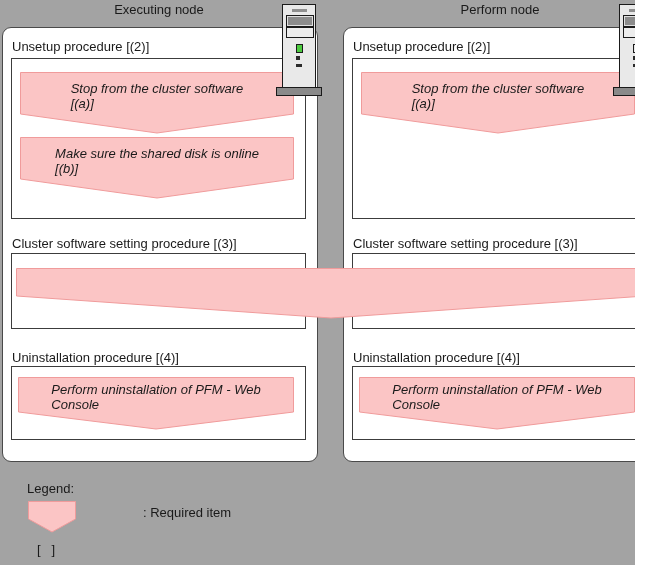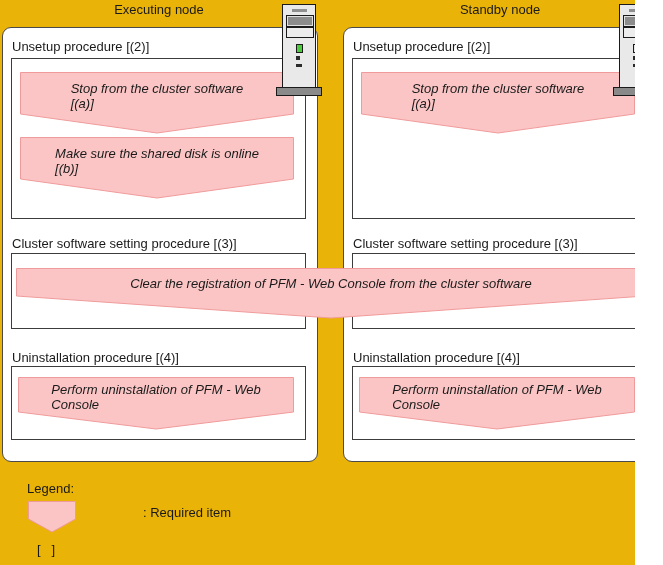--- a/index.html
+++ b/index.html
@@ -1,17 +1,17 @@
 <!DOCTYPE html>
 <html><head>
 <meta charset="utf-8">
 <style>
   html,body{margin:0;padding:0;background:#ffffff;}
   #stage{
-    position:relative;width:635px;height:565px;background:#eab308;
+    position:relative;width:635px;height:565px;background:#a3a3a3;
     font-family:"Liberation Sans","DejaVu Sans",sans-serif;
     color:#1a1a1a;font-size:13px;line-height:15px;overflow:hidden;
   }
   .abs{position:absolute;}
   .node-title{width:314px;text-align:center;}
   .node-box{
     width:314px;height:433px;background:#ffffff;
     border:1px solid #4a4a4a;border-radius:9px;
   }
   .inner-box{background:#ffffff;border:1px solid #3c3c3c;z-index:2;}
@@ -83,21 +83,21 @@
           <div class="media"></div>
         </div>
       <div class="bay2"></div>
       <div class="led" style="background: rgb(76, 203, 63);"></div>
       <div class="dot1"></div>
       <div class="dot2"></div>
     </div>
     <div class="base"></div>
   </div>
 
-  <div class="abs node-title" style="left:343px;top:2px;">Standby node</div>
+  <div class="abs node-title" style="left:343px;top:2px;">Perform node</div>
 
   <div class="abs node-box" style="left:343px;top:27px;"></div>
 
   <div class="abs sec-label" style="left:353px;top:39px;">Unsetup procedure [(2)]</div>
   <div class="abs inner-box" style="left:352px;top:58px;width:293px;height:159px;"></div>
 
   <svg class="abs arrow-svg" style="left:361px;top:72px;" width="274" height="62">
     <polygon points="0.5,0.5 273.5,0.5 273.5,42 137,61 0.5,42" fill="#fbc5c5" stroke="#f09b9b"></polygon>
   </svg>
   <div class="abs arrow-text" style="left:361px;top:74px;width:274px;height:44px;">Stop from the cluster software
@@ -125,21 +125,20 @@
       <div class="led"></div>
       <div class="dot1"></div>
       <div class="dot2"></div>
     </div>
     <div class="base"></div>
   </div>
 
   <svg class="abs arrow-svg" style="left:16px;top:268px;z-index:5;" width="630" height="51">
     <polygon points="0.5,0.5 629.5,0.5 629.5,28 315,50 0.5,28" fill="#fbc5c5" stroke="#f09b9b"></polygon>
   </svg>
-  <div class="abs arrow-text" style="left:16px;top:268px;width:630px;height:30px;z-index:5;">Clear the registration of PFM - Web Console from the cluster software</div>
 
   <div class="abs" style="left:13px;top:481px;margin-left:14px;">Legend:</div>
 
   <svg class="abs arrow-svg" style="left:28px;top:501px;" width="48" height="32">
     <polygon points="0.5,0.5 47.5,0.5 47.5,18 24,31 0.5,18" fill="#fbc5c5" stroke="#f09b9b"></polygon>
   </svg>
   <div class="abs" style="left:99px;top:505px;margin-left:44px;">: Required item</div>
 
   <div class="abs legend-bracket" style="left:37px;top:542px;">[   ]</div>
 

